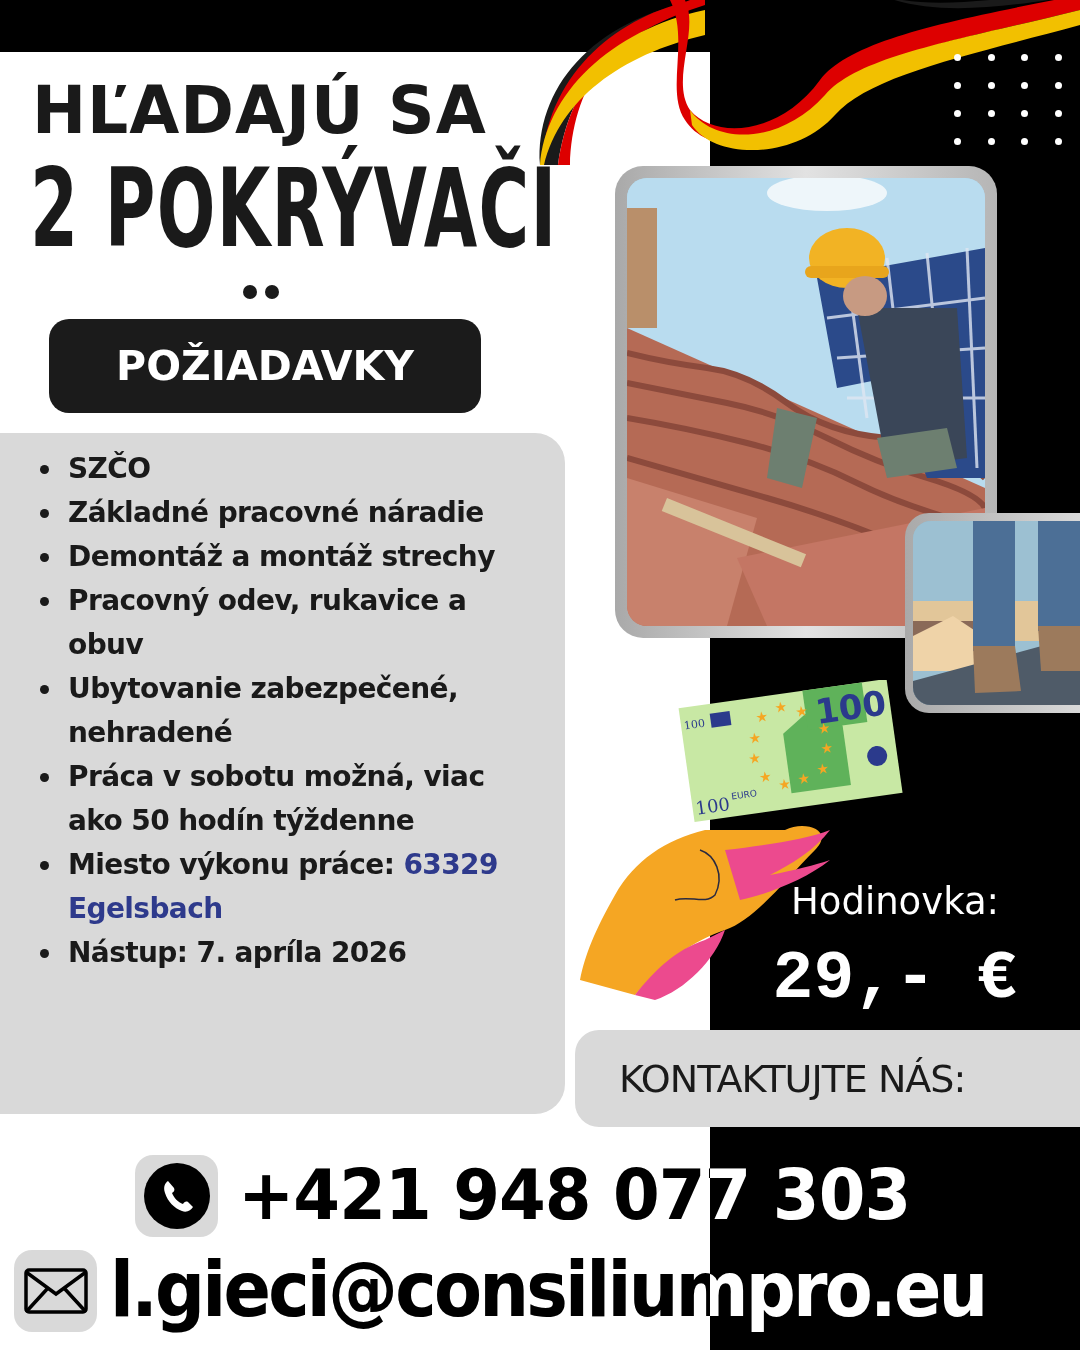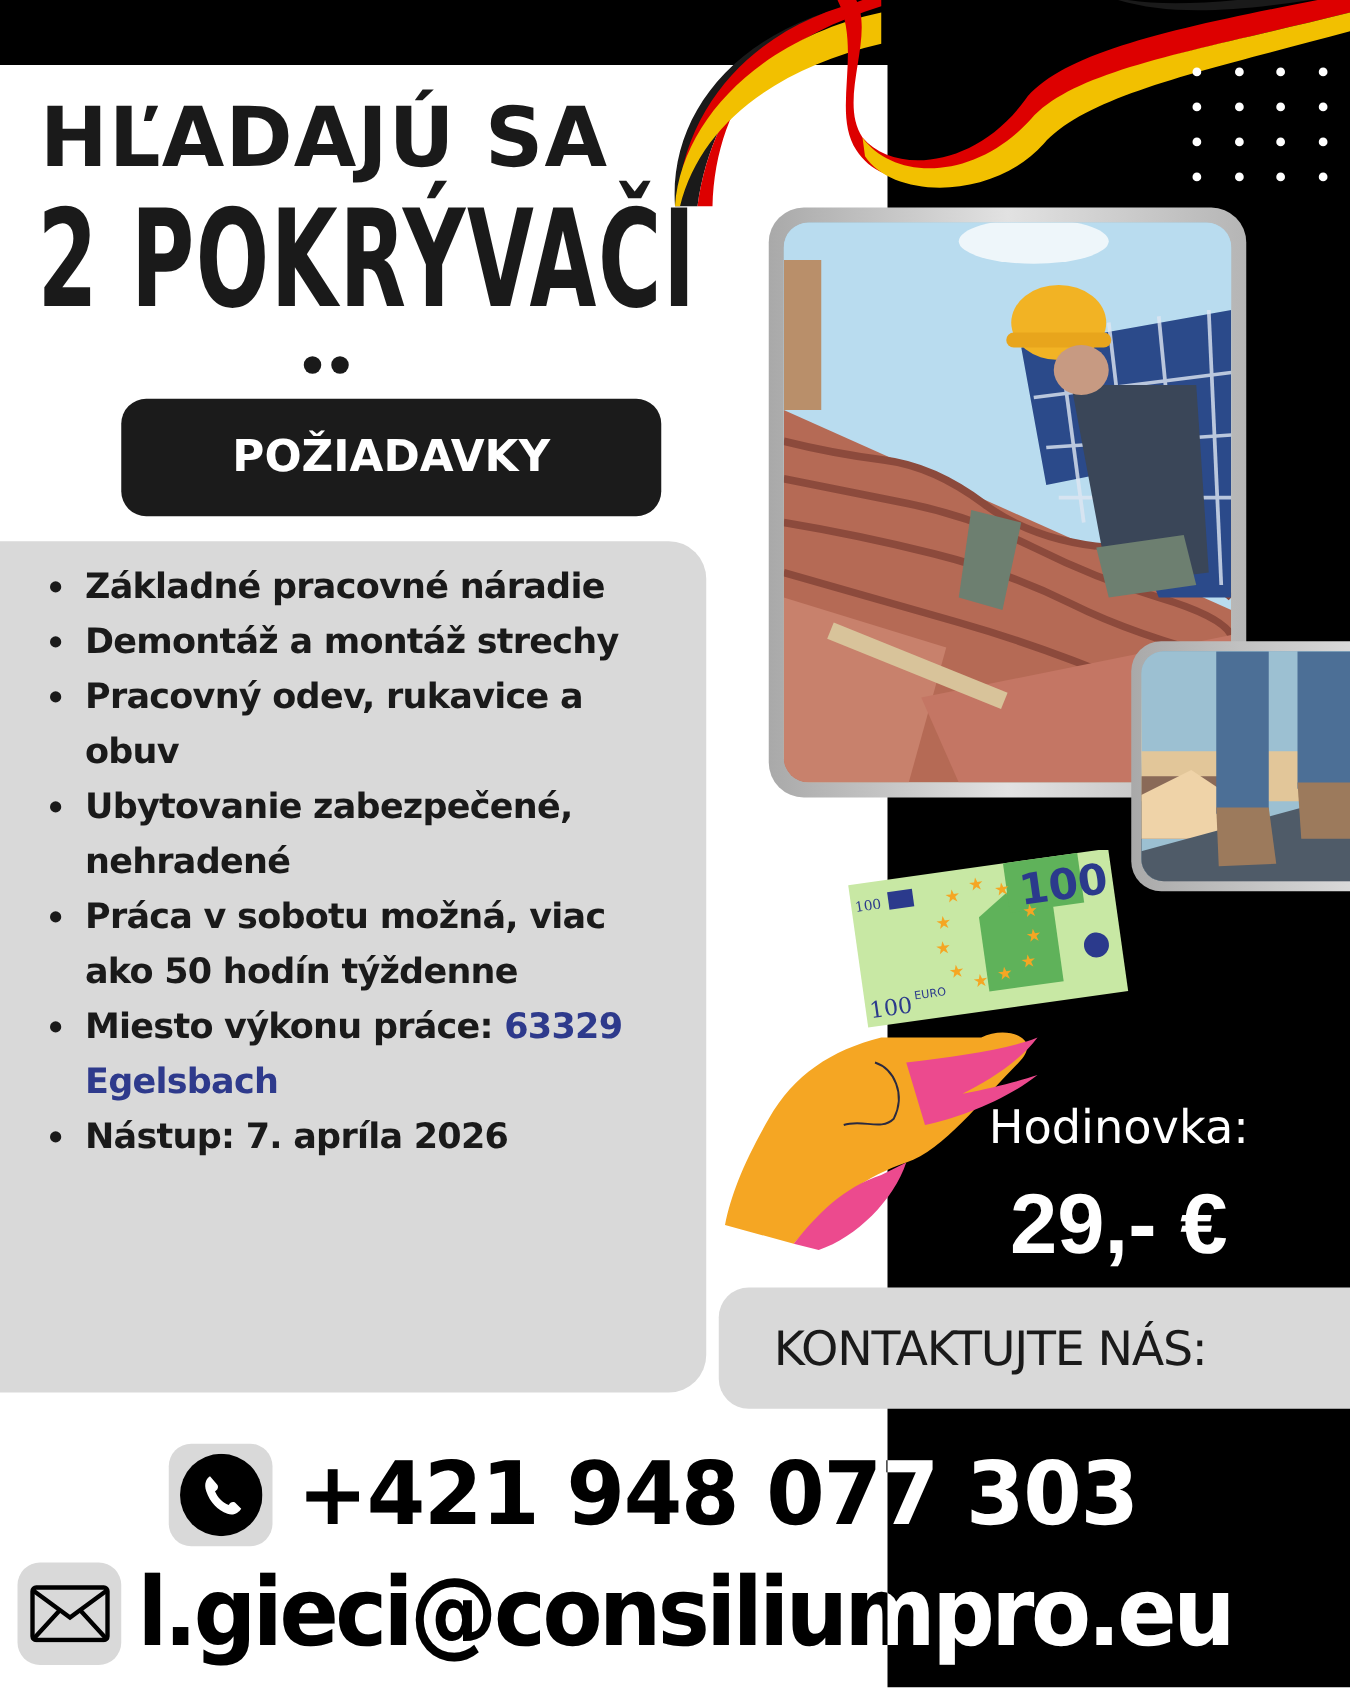--- a/index.html
+++ b/index.html
@@ -19,21 +19,21 @@
                font-weight: bold; font-size: 66px; letter-spacing: 1px; color: #1a1a1a; white-space: nowrap;
                transform: scaleX(0.98); transform-origin: left top; }
   .headline2 { position: absolute; left: 30px; top: 155px; font-family: "DejaVu Sans", sans-serif;
                font-weight: bold; font-size: 108px; color: #1a1a1a; white-space: nowrap; line-height: 1;
                transform: scaleX(0.64); transform-origin: left top; letter-spacing: 2px; }
   .title-dots { position: absolute; left: 243px; top: 285px; display: flex; gap: 8px; }
   .title-dots span { width: 14px; height: 14px; border-radius: 50%; background: #1a1a1a; display: block; }
 
   .req-button { position: absolute; left: 49px; top: 319px; width: 432px; height: 94px; background: #1b1b1b;
                 border-radius: 20px; display: flex; align-items: center; justify-content: center;
-                color: #fff; font-family: "DejaVu Sans", sans-serif; font-weight: bold; font-size: 35px; margin-left: 48px; }
+                color: #fff; font-family: "DejaVu Sans", sans-serif; font-weight: bold; font-size: 41px; }
 
   .req-panel { position: absolute; left: 0; top: 433px; width: 565px; height: 681px; background: #d9d9d9;
                border-radius: 0 30px 30px 0; padding: 14px 20px 0 40px; }
   .req-list { list-style: none; }
   .req-list li { position: relative; padding-left: 28px; font-family: "DejaVu Sans", sans-serif; font-weight: bold;
                  font-size: 28px; line-height: 44px; color: #1a1a1a; letter-spacing: -0.6px; }
   .req-list li::before { content: ""; position: absolute; left: 0; top: 18px; width: 9px; height: 9px;
                          border-radius: 50%; background: #1a1a1a; }
   .accent { color: #2e3a8c; }
 
@@ -44,21 +44,21 @@
   .photo-small { position: absolute; left: 905px; top: 513px; width: 200px; height: 200px; border-radius: 24px;
                  background: linear-gradient(90deg, #a9a9a9, #e0e0e0); padding: 8px; }
   .photo-small .img { width: 100%; height: 100%; border-radius: 18px; overflow: hidden; position: relative;
                       background: linear-gradient(180deg, #8bb4c9 0%, #e6caa2 45%, #5c6b7a 65%, #3f4a55 100%); }
 
   .money { position: absolute; left: 575px; top: 680px; width: 330px; height: 320px; }
 
   .wage-label { position: absolute; left: 710px; top: 880px; width: 370px; text-align: center; color: #fff;
                 font-family: "DejaVu Sans", sans-serif; font-weight: normal; font-size: 37px; }
   .wage-value { position: absolute; left: 710px; top: 940px; width: 370px; text-align: center; color: #fff;
-                font-family: Liberation Sans, sans-serif; font-weight: bold; font-size: 68px; }
+                font-family: Liberation Mono, monospace; font-weight: bold; font-size: 68px; }
 
   .contact-panel { position: absolute; left: 575px; top: 1030px; width: 505px; height: 97px; background: #d9d9d9;
                    border-radius: 24px 0 0 24px; display: flex; align-items: center; padding-left: 44px;
                    font-family: "DejaVu Sans", sans-serif; font-weight: normal; font-size: 38px; color: #1a1a1a;
                    letter-spacing: -1px; white-space: nowrap; }
 
   .icon-box { position: absolute; width: 83px; height: 82px; background: #d9d9d9; border-radius: 18px;
               display: flex; align-items: center; justify-content: center; }
   .icon-phone { left: 135px; top: 1155px; }
   .icon-mail { left: 14px; top: 1250px; }
@@ -107,20 +107,21 @@
 <div class="headline2">2 POKRÝVAČI</div>
 <div class="title-dots">
     <span></span>
     <span></span>
   </div>
 
 <div class="req-button">POŽIADAVKY</div>
 
 <div class="req-panel">
   <ul class="req-list">
+    <li>SZČO</li>
     <li>Základné pracovné náradie</li>
     <li>Demontáž a montáž strechy</li>
     <li style="width:480px">Pracovný odev, rukavice a obuv</li>
     <li style="width:470px">Ubytovanie zabezpečené, nehradené</li>
     <li style="width:490px">Práca v sobotu možná, viac ako 50 hodín týždenne</li>
     <li style="width:495px">
       <span>Miesto výkonu práce: </span><span class="accent">63329 Egelsbach</span>
     </li>
     <li>Nástup: 7. apríla 2026</li>
   </ul>

